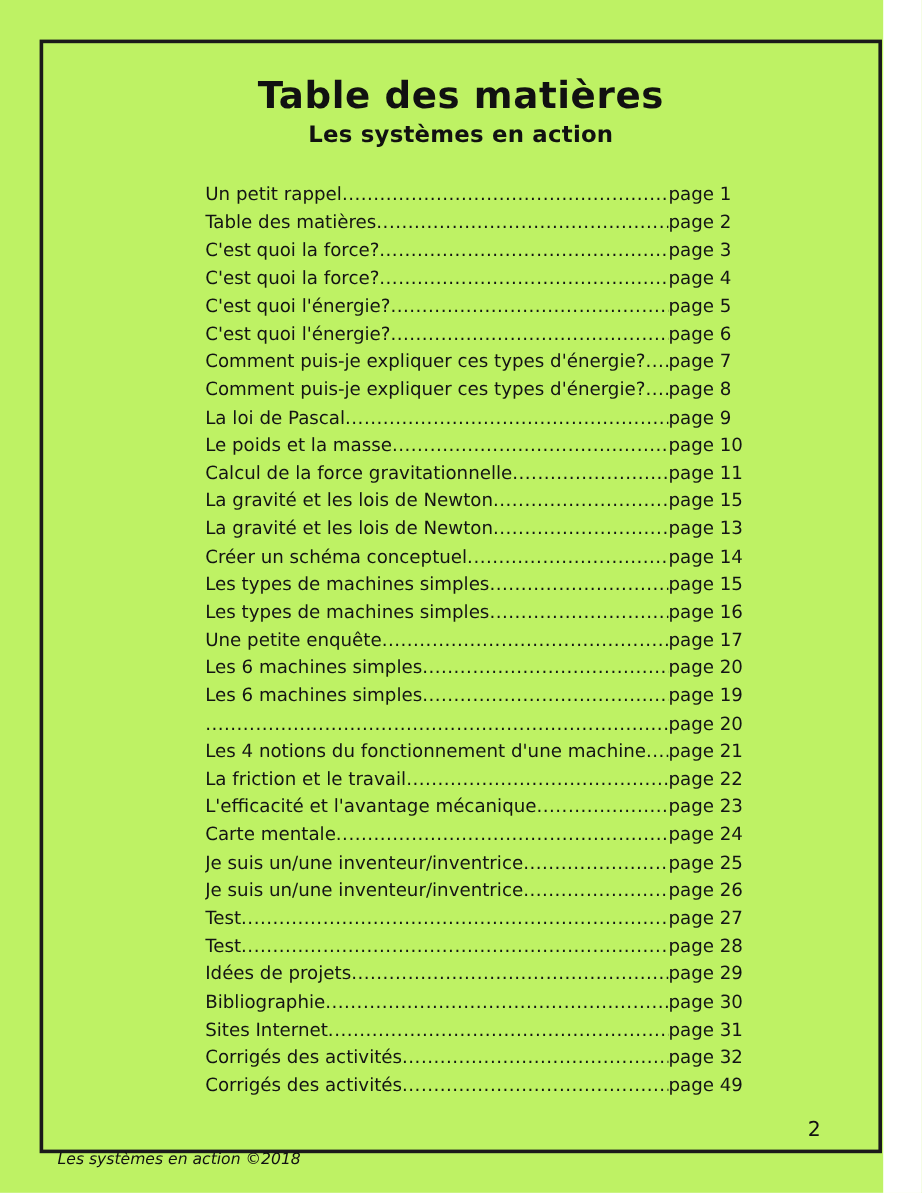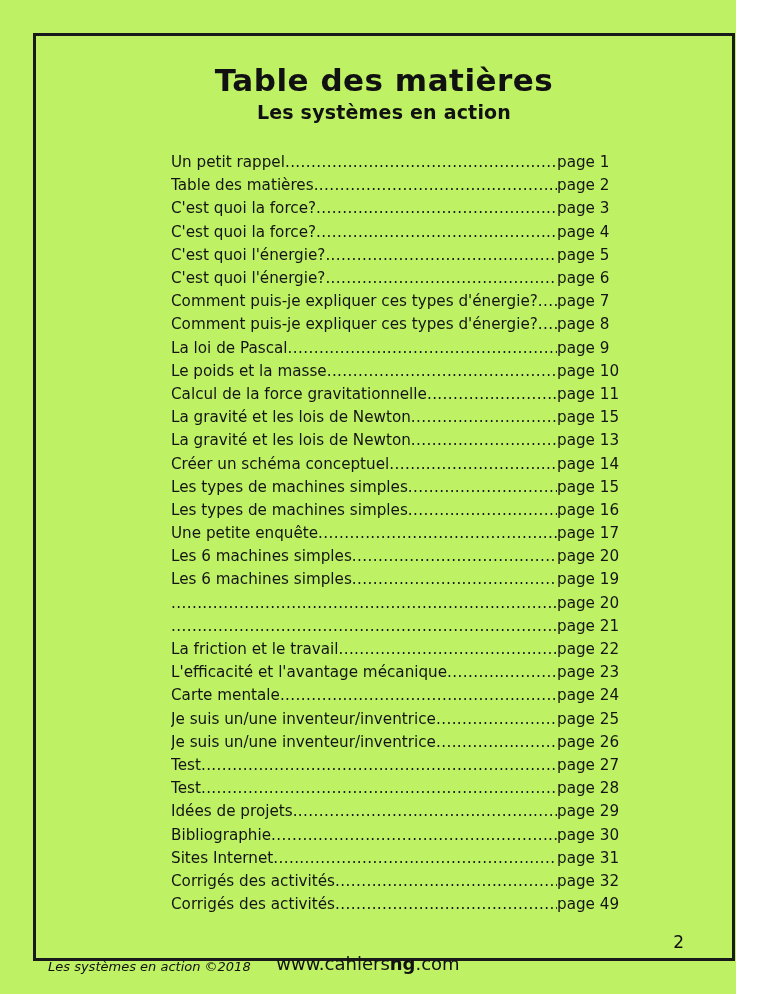--- a/index.html
+++ b/index.html
@@ -233,20 +233,21 @@
         <div class="toc-entry">
           <span class="toc-label">Les 6 machines simples</span>
           <span class="toc-dots">.............................................................................................................................................</span>
           <span class="toc-page">page 19</span>
         </div>
         <div class="toc-entry">
           <span class="toc-dots">.............................................................................................................................................</span>
           <span class="toc-page">page 20</span>
         </div>
         <div class="toc-entry">
+          <span class="toc-label">Les 4 notions du fonctionnement d'une machine</span>
           <span class="toc-dots">.............................................................................................................................................</span>
           <span class="toc-page">page 21</span>
         </div>
         <div class="toc-entry">
           <span class="toc-label">La friction et le travail</span>
           <span class="toc-dots">.............................................................................................................................................</span>
           <span class="toc-page">page 22</span>
         </div>
         <div class="toc-entry">
           <span class="toc-label">L'efficacité et l'avantage mécanique</span>
@@ -302,16 +303,15 @@
           <span class="toc-label">Corrigés des activités</span>
           <span class="toc-dots">.............................................................................................................................................</span>
           <span class="toc-page">page 49</span>
         </div>
       </div>
 
   </div>
 
   <div class="footer">
     <div class="footer-left">Les systèmes en action  ©2018</div>
-    <div class="footer-center"><span>www.cahiers</span><span class="brand-ng">ng</span><span>.com</span></div>
     <div class="footer-pagenum">2</div>
   </div>
 </div>
 
 </body></html>

